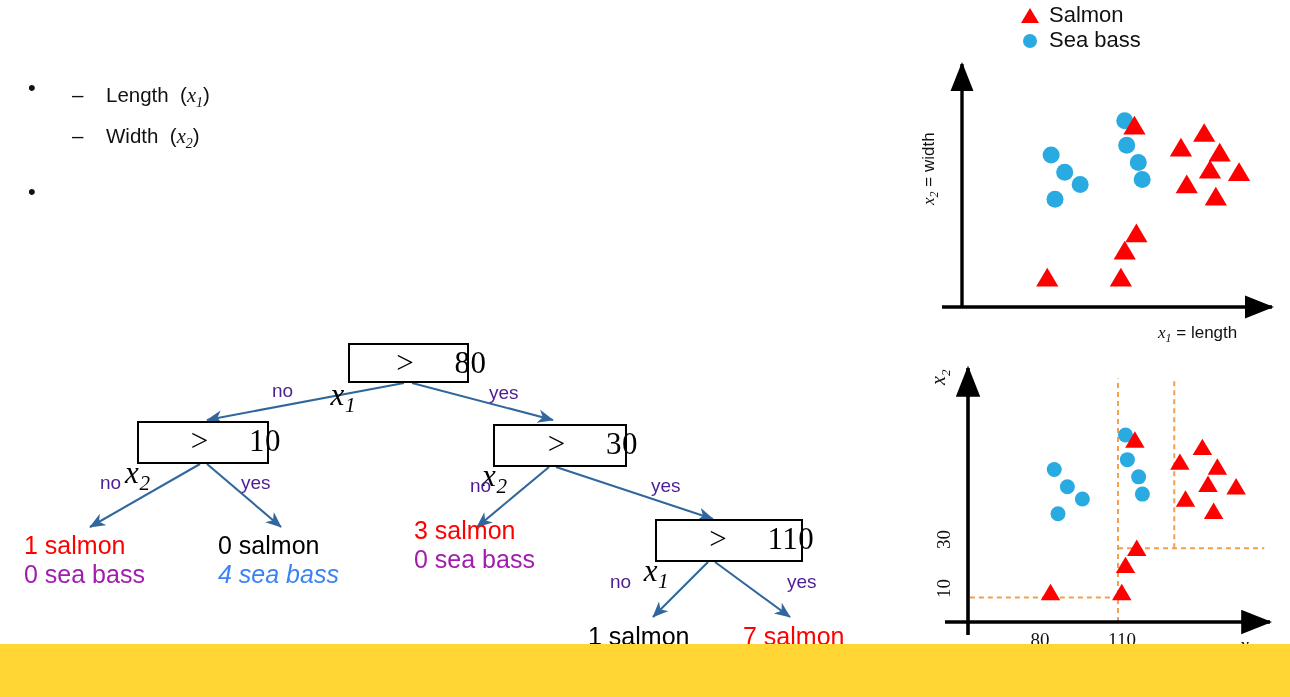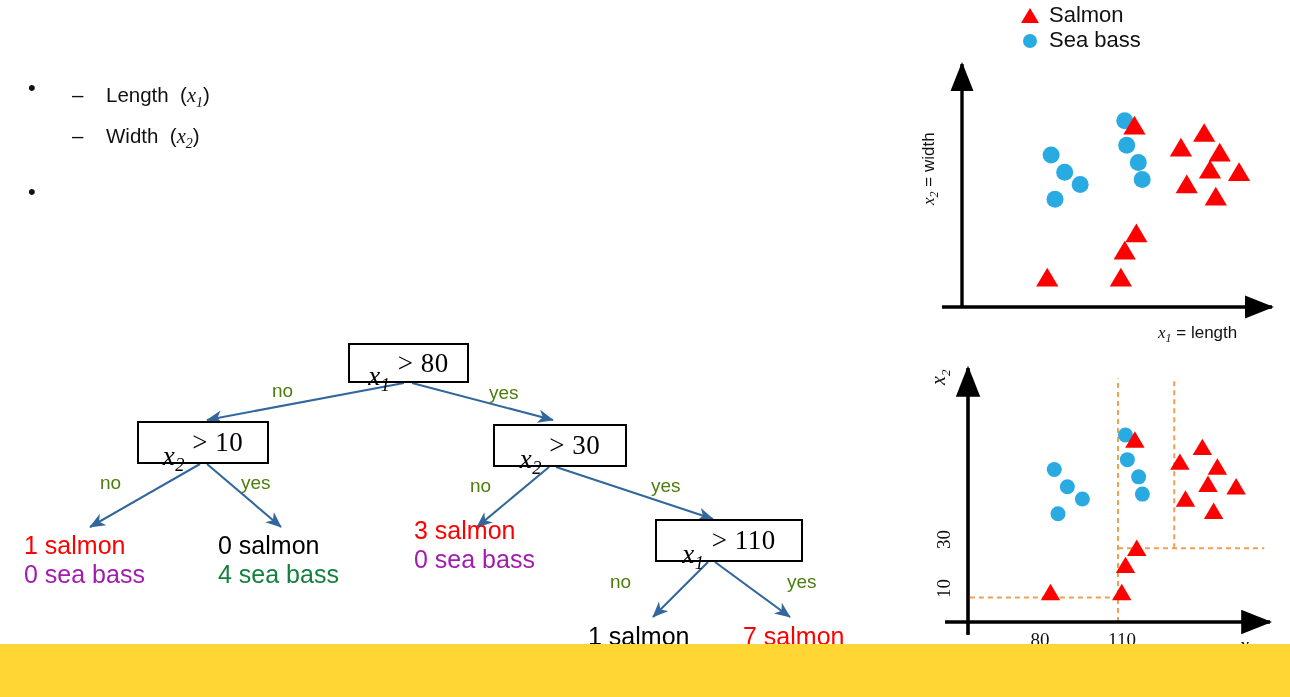--- a/index.html
+++ b/index.html
@@ -18,31 +18,32 @@
   .b1 b{font-weight:bold;}
   .b2{position:relative;padding-left:106px;font-size:20.5px;line-height:33px;color:#111;}
   .b2 .dash{position:absolute;left:72px;top:0;font-size:20.5px;}
   .mi{font-family:"Liberation Serif", serif;font-style:italic;margin-top:32px;}
   .mi sub{font-style:italic;font-size:.68em;}
 
   
   #tree{left:0;top:330px;width:900px;height:367px;}
   .node{
     position:absolute;border:2px solid #000;background:#fff;
-    font-family:"Liberation Serif", serif;font-size:27px;
-    display:flex;align-items:center;justify-content:center;
+    font-family:"Liberation Serif", serif;font-size:31px;
+    display:flex;justify-content:center;
     letter-spacing:.5px;
     box-sizing:border-box;
+    gap:32px;
   }
   .node .mi{font-family:"Liberation Serif", serif;}
-  .edgelbl{position:absolute;font-size:19px;color:#4d7c0f;font-family:"Liberation Sans",sans-serif;}
+  .edgelbl{position:absolute;font-size:19px;color:#4c1d95;font-family:"Liberation Sans",sans-serif;}
   .leaf{position:absolute;font-size:25px;line-height:29px;white-space:nowrap;}
   .leaf .sal-red{color:#ff0000;}
   .leaf .sal-blk{color:#000000;}
-  .leaf .bass-blue{color:#15803d;}
+  .leaf .bass-blue{color:#3b82f6;font-style:italic;}
   .leaf .bass-blk{color:#a21caf;}
   svg.edges{position:absolute;left:0;top:0;width:900px;height:367px;overflow:visible;}
 
   
   .chart{position:absolute;}
   #chart-top{left:900px;top:0;width:390px;height:350px;}
   #chart-bot{left:900px;top:350px;width:390px;height:347px;}
   svg.plot{position:absolute;left:0;top:0;}
 
   .legend{position:absolute;left:120px;top:2px;font-size:22px;line-height:25px;}

